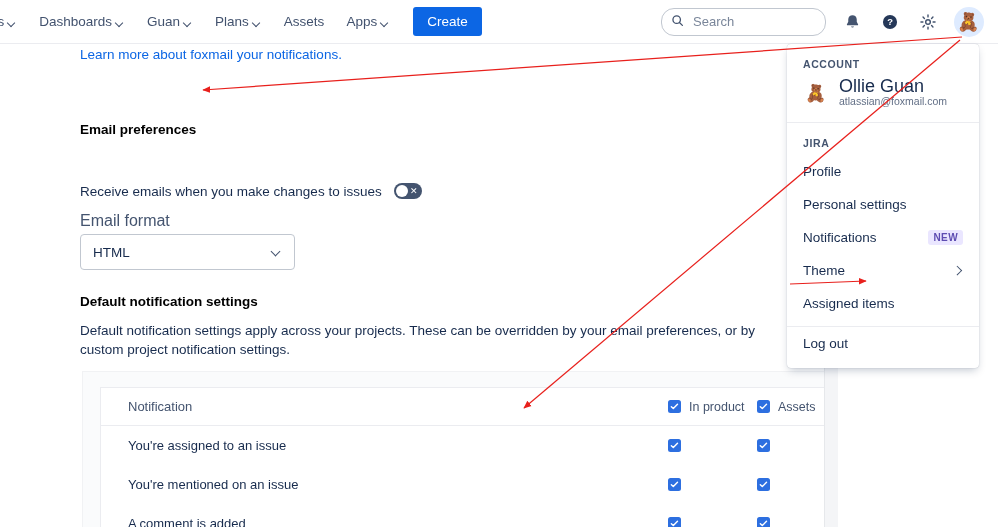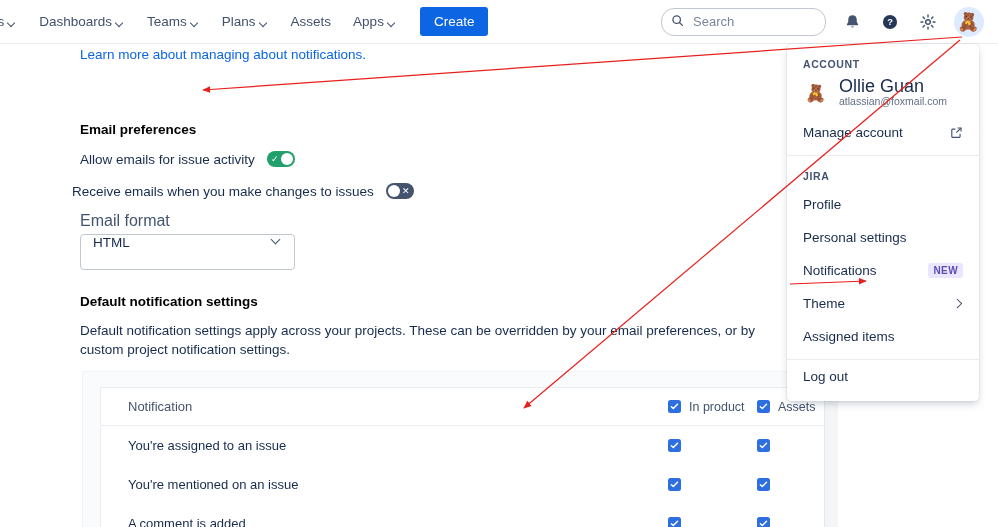--- a/index.html
+++ b/index.html
@@ -221,21 +221,21 @@
     color: #44546F;
   }
   #email-format-select {
     position: absolute;
     left: 80px; top: 190px;
     width: 215px; height: 36px;
     border: 1px solid #C1C7D0;
     border-radius: 4px;
     background: #fff;
     display: flex;
-    align-items: flex-start;
+    align-items: center;
     padding: 0 12px;
     box-sizing: border-box;
     font-size: 13.5px;
     color: #172B4D;
     cursor: pointer;
   }
   #email-format-select .sel-caret {
     margin-left: auto;
     width: 10px; height: 10px;
     position: relative;
@@ -428,21 +428,21 @@
   <div class="nav-left" id="nav-left">
       <div class="nav-item">
         <span>rs</span>
         <span class="caret"></span>
       </div>
       <div class="nav-item">
         <span>Dashboards</span>
         <span class="caret"></span>
       </div>
       <div class="nav-item">
-        <span>Teams</span>
+        <span>Guan</span>
         <span class="caret"></span>
       </div>
       <div class="nav-item">
         <span>Plans</span>
         <span class="caret"></span>
       </div>
       <div class="nav-item">
         <span>Assets</span>
       </div>
       <div class="nav-item">
@@ -485,33 +485,26 @@
     </div>
 
     <div id="avatar-button">🧸</div>
   </div>
 </div>
 
 <div id="page-body">
 
   <div id="content-col">
 
-    <a id="learn-more-link">Learn more about managing about notifications.</a>
+    <a id="learn-more-link">Learn more about foxmail your notifications.</a>
 
     <div class="section-title" style="left:80px; top:78px;">Email preferences</div>
 
-    <div class="pref-row" id="pref-row-0" style="left:80px; top:107px;">
-      <span>Allow emails for issue activity</span>
-      <span class="toggle on">
-        <span class="mark">✓</span>
-        <span class="knob"></span>
-      </span>
-    </div>
-
-    <div class="pref-row" id="pref-row-1" style="left:72px; top:139px;">
+
+    <div class="pref-row" id="pref-row-1" style="left:80px; top:139px;">
       <span>Receive emails when you make changes to issues</span>
       <span class="toggle off">
         <span class="knob"></span>
         <span class="mark">✕</span>
       </span>
     </div>
 
     <div id="email-format-label">Email format</div>
     <div id="email-format-select">
       <span>HTML</span>
@@ -606,30 +599,20 @@
   <div class="menu-section-label">ACCOUNT</div>
 
   <div id="account-block">
     <div id="account-avatar">🧸</div>
     <div>
       <div id="account-name">Ollie Guan</div>
       <div id="account-email">atlassian@foxmail.com</div>
     </div>
   </div>
 
-  <div class="menu-item">
-    <span>Manage account</span>
-    <span class="menu-right">
-      <svg width="13" height="13" viewBox="0 0 16 16" fill="none" stroke="#42526E" stroke-width="1.4">
-        <path d="M9.3 2.4h4.3v4.3"></path>
-        <path d="M13.2 2.8 7.8 8.2"></path>
-        <path d="M12.4 9.6v3.4a1 1 0 0 1-1 1H3.2a1 1 0 0 1-1-1V4.8a1 1 0 0 1 1-1h3.4"></path>
-      </svg>
-    </span>
-  </div>
 
   <div class="menu-sep"></div>
 
   <div class="menu-section-label">JIRA</div>
 
   <div id="menu-items">
       <div class="menu-item">
         <span>Profile</span>
       </div>
       <div class="menu-item">

